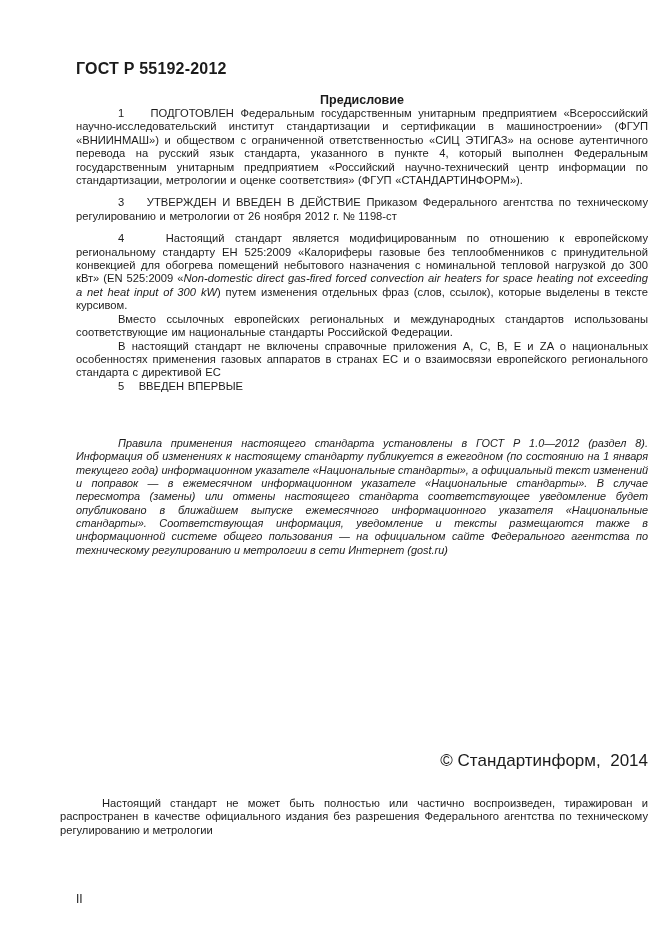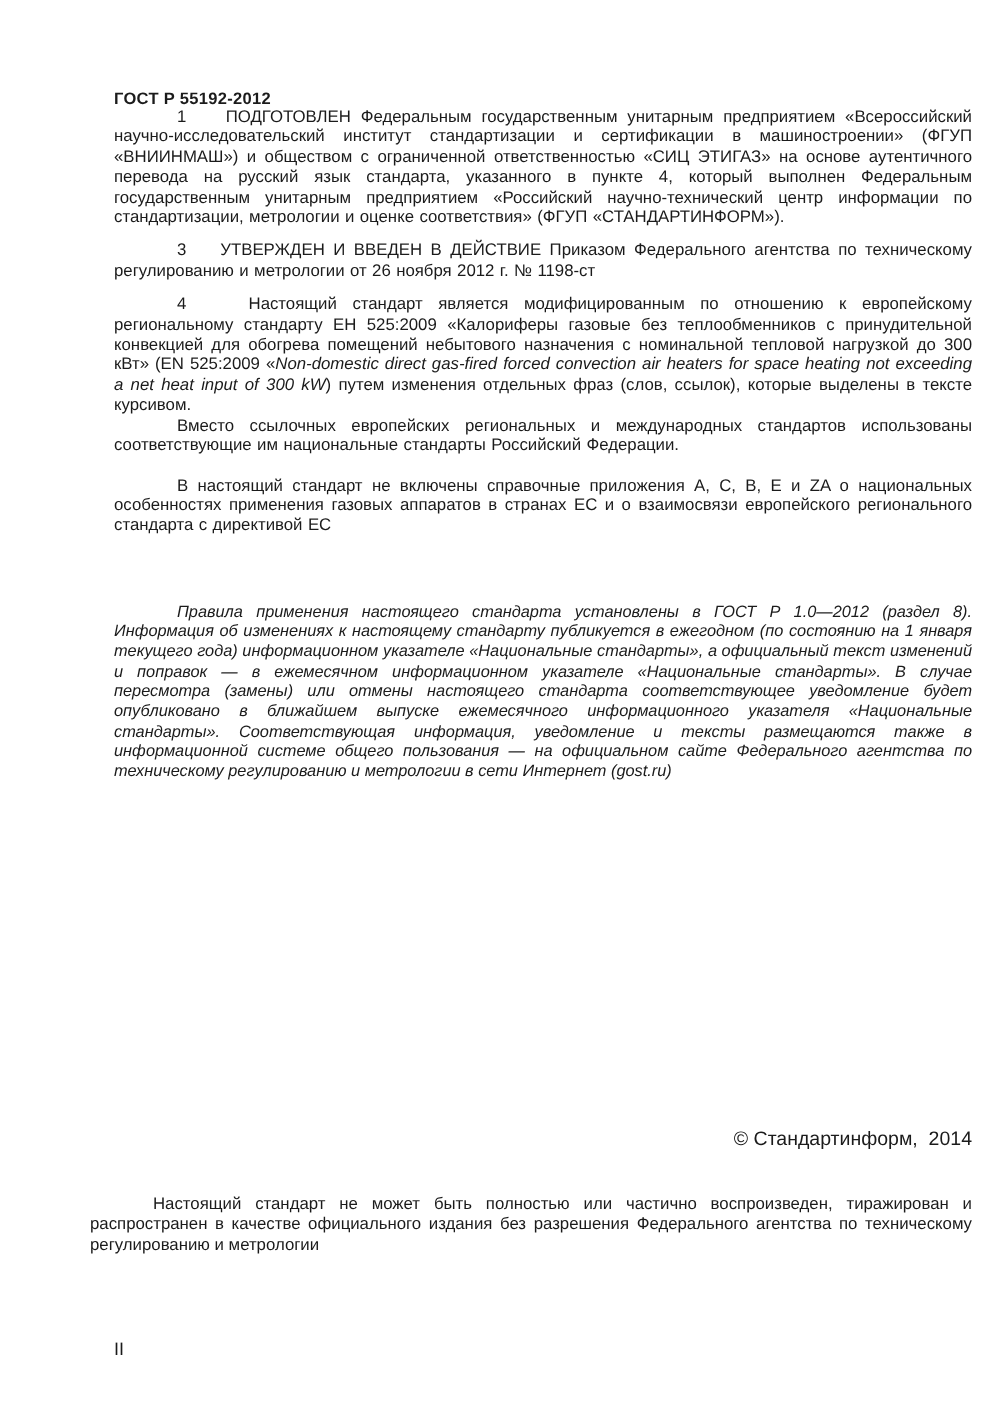--- a/index.html
+++ b/index.html
@@ -6,64 +6,66 @@
   body {
     width:661px; height:936px;
     background:#ffffff;
     font-family:"Liberation Sans","DejaVu Sans",sans-serif;
     color:#1b1b1b;
     position:relative;
     overflow:hidden;
   }
   .page { position:absolute; inset:0; padding:60px 13px 0 76px; background:#ffffff; }
   p { margin:0; }
-  .doc-code { font-size:11px; font-weight:700; letter-spacing:0.2px; }
+  .doc-code { font-size:16px; font-weight:700; letter-spacing:0.2px; }
   .title { font-size:12.5px; font-weight:700; text-align:center; margin:15px 0 0 0; }
   .para {
     font-size:11.2px; line-height:13.4px;
     text-align:justify; text-indent:42px;
     word-spacing:0.5px;
   }
   .first-para { }
   .gap-num { margin-top:9px; }
-  .gap-block { margin-top:13px; }
+  .gap-block { }
   em { }
   .legal-note {
     margin-top:44px;
     font-size:10.9px; font-style:italic; line-height:13.3px;
     text-align:justify; text-indent:42px;
   }
-  .copyright { position:absolute; top:751px; right:13px; font-size:13px; }
+  .copyright { position:absolute; top:751px; right:13px; font-size:17px; }
   .restriction {
     position:absolute; top:797px; left:60px; right:13px;
     font-size:11.2px; line-height:13.4px;
     text-align:justify; text-indent:42px;
   }
   .page-number { position:absolute; top:892px; left:76px; font-size:12px; }
 </style>
 </head>
 <body>
 
 <div class="page">
 
   <div class="doc-code">ГОСТ Р 55192-2012</div>
 
+  <h1 class="title">Предисловие</h1>
 
   <p class="para first-para">1&nbsp;&nbsp;&nbsp;&nbsp;ПОДГОТОВЛЕН Федеральным государственным унитарным предприятием «Всероссийский научно-исследовательский институт стандартизации и сертификации в машиностроении» (ФГУП «ВНИИНМАШ») и обществом с ограниченной ответственностью «СИЦ ЭТИГАЗ» на основе аутентичного перевода на русский язык стандарта, указанного в пункте 4, который выполнен Федеральным государственным унитарным предприятием «Российский научно-технический центр информации по стандартизации, метрологии и оценке соответствия» (ФГУП «СТАНДАРТИНФОРМ»).</p>
 
 
   <p class="para gap-num">3&nbsp;&nbsp;&nbsp;&nbsp;УТВЕРЖДЕН И ВВЕДЕН В ДЕЙСТВИЕ Приказом Федерального агентства по техническому регулированию и метрологии от 26 ноября 2012 г. № 1198-ст</p>
 
   <p class="para gap-num"><span>4&nbsp;&nbsp;&nbsp;&nbsp;Настоящий стандарт является модифицированным по отношению к европейскому региональному стандарту ЕН 525:2009 «Калориферы газовые без теплообменников с принудительной конвекцией для обогрева помещений небытового назначения с номинальной тепловой нагрузкой до 300 кВт» (EN 525:2009 «</span><em>Non-domestic direct gas-fired forced convection air heaters for space heating not exceeding a net heat input of 300 kW</em><span>) путем изменения отдельных фраз (слов, ссылок), которые выделены в тексте курсивом.</span></p>
 
 
-  <p class="para">Вместо ссылочных европейских региональных и международных стандартов использованы соответствующие им национальные стандарты Российский Федерации.</p>
+  <p class="para">Вместо ссылочных европейских региональных и международных стандартов использованы соответствующие им национальные стандарты Российской Федерации.</p>
 
   <p class="para gap-block">В настоящий стандарт не включены справочные приложения А, С, В, Е и ZA о национальных особенностях применения газовых аппаратов в странах ЕС и о взаимосвязи европейского регионального стандарта с директивой ЕС</p>
 
+  <p class="para gap-block">5&nbsp;&nbsp;&nbsp;&nbsp;ВВЕДЕН ВПЕРВЫЕ</p>
 
   <p class="legal-note">Правила применения настоящего стандарта установлены в ГОСТ Р 1.0—2012 (раздел 8). Информация об изменениях к настоящему стандарту публикуется в ежегодном (по состоянию на 1 января текущего года) информационном указателе «Национальные стандарты», а официальный текст изменений и поправок — в ежемесячном информационном указателе «Национальные стандарты». В случае пересмотра (замены) или отмены настоящего стандарта соответствующее уведомление будет опубликовано в ближайшем выпуске ежемесячного информационного указателя «Национальные стандарты». Соответствующая информация, уведомление и тексты размещаются также в информационной системе общего пользования — на официальном сайте Федерального агентства по техническому регулированию и метрологии в сети Интернет (gost.ru)</p>
 
   <div class="copyright">© Стандартинформ,&nbsp;&nbsp;2014</div>
 
   <p class="restriction">Настоящий стандарт не может быть полностью или частично воспроизведен, тиражирован и распространен в качестве официального издания без разрешения Федерального агентства по техническому регулированию и метрологии</p>
 
   <div class="page-number">II</div>
 
 </div>

